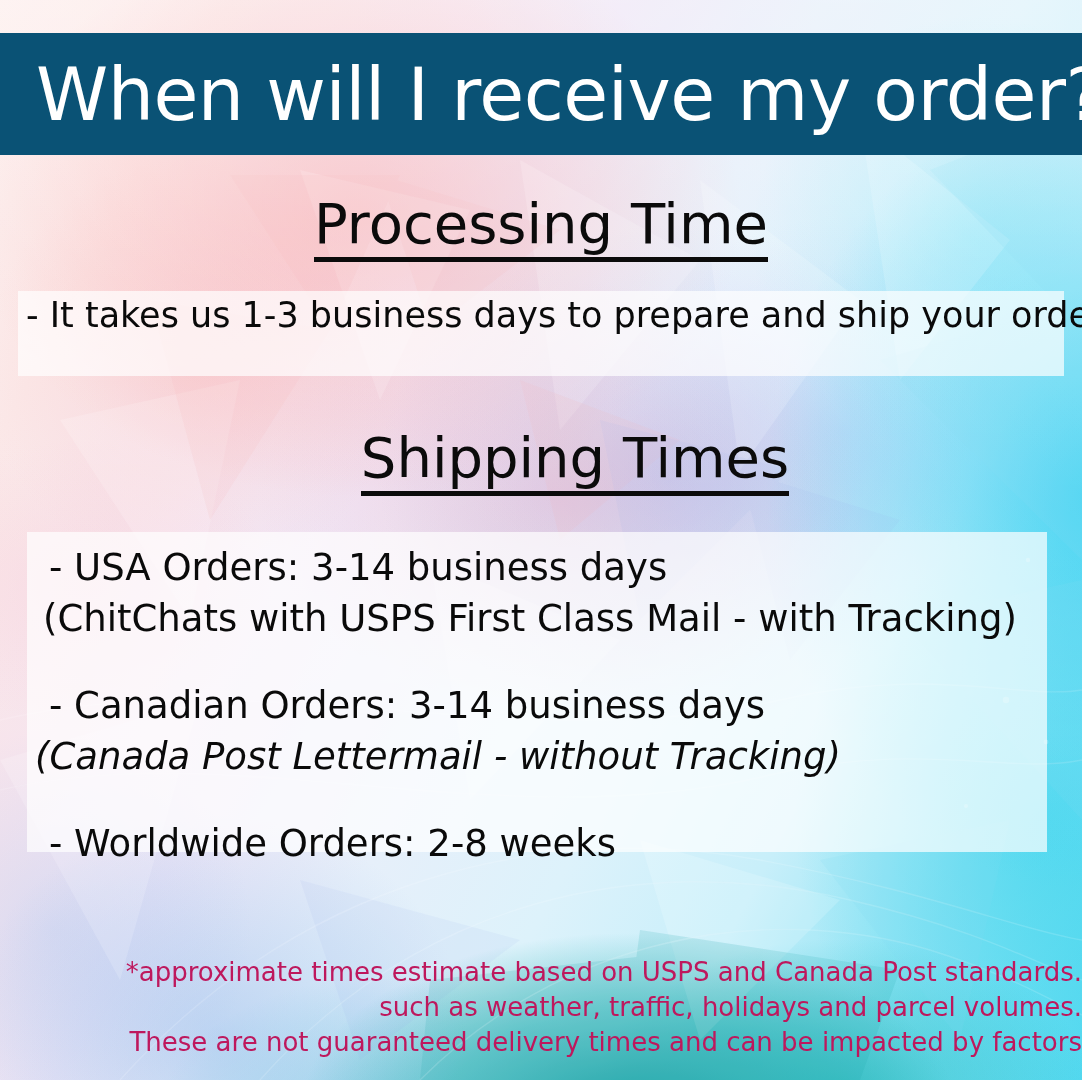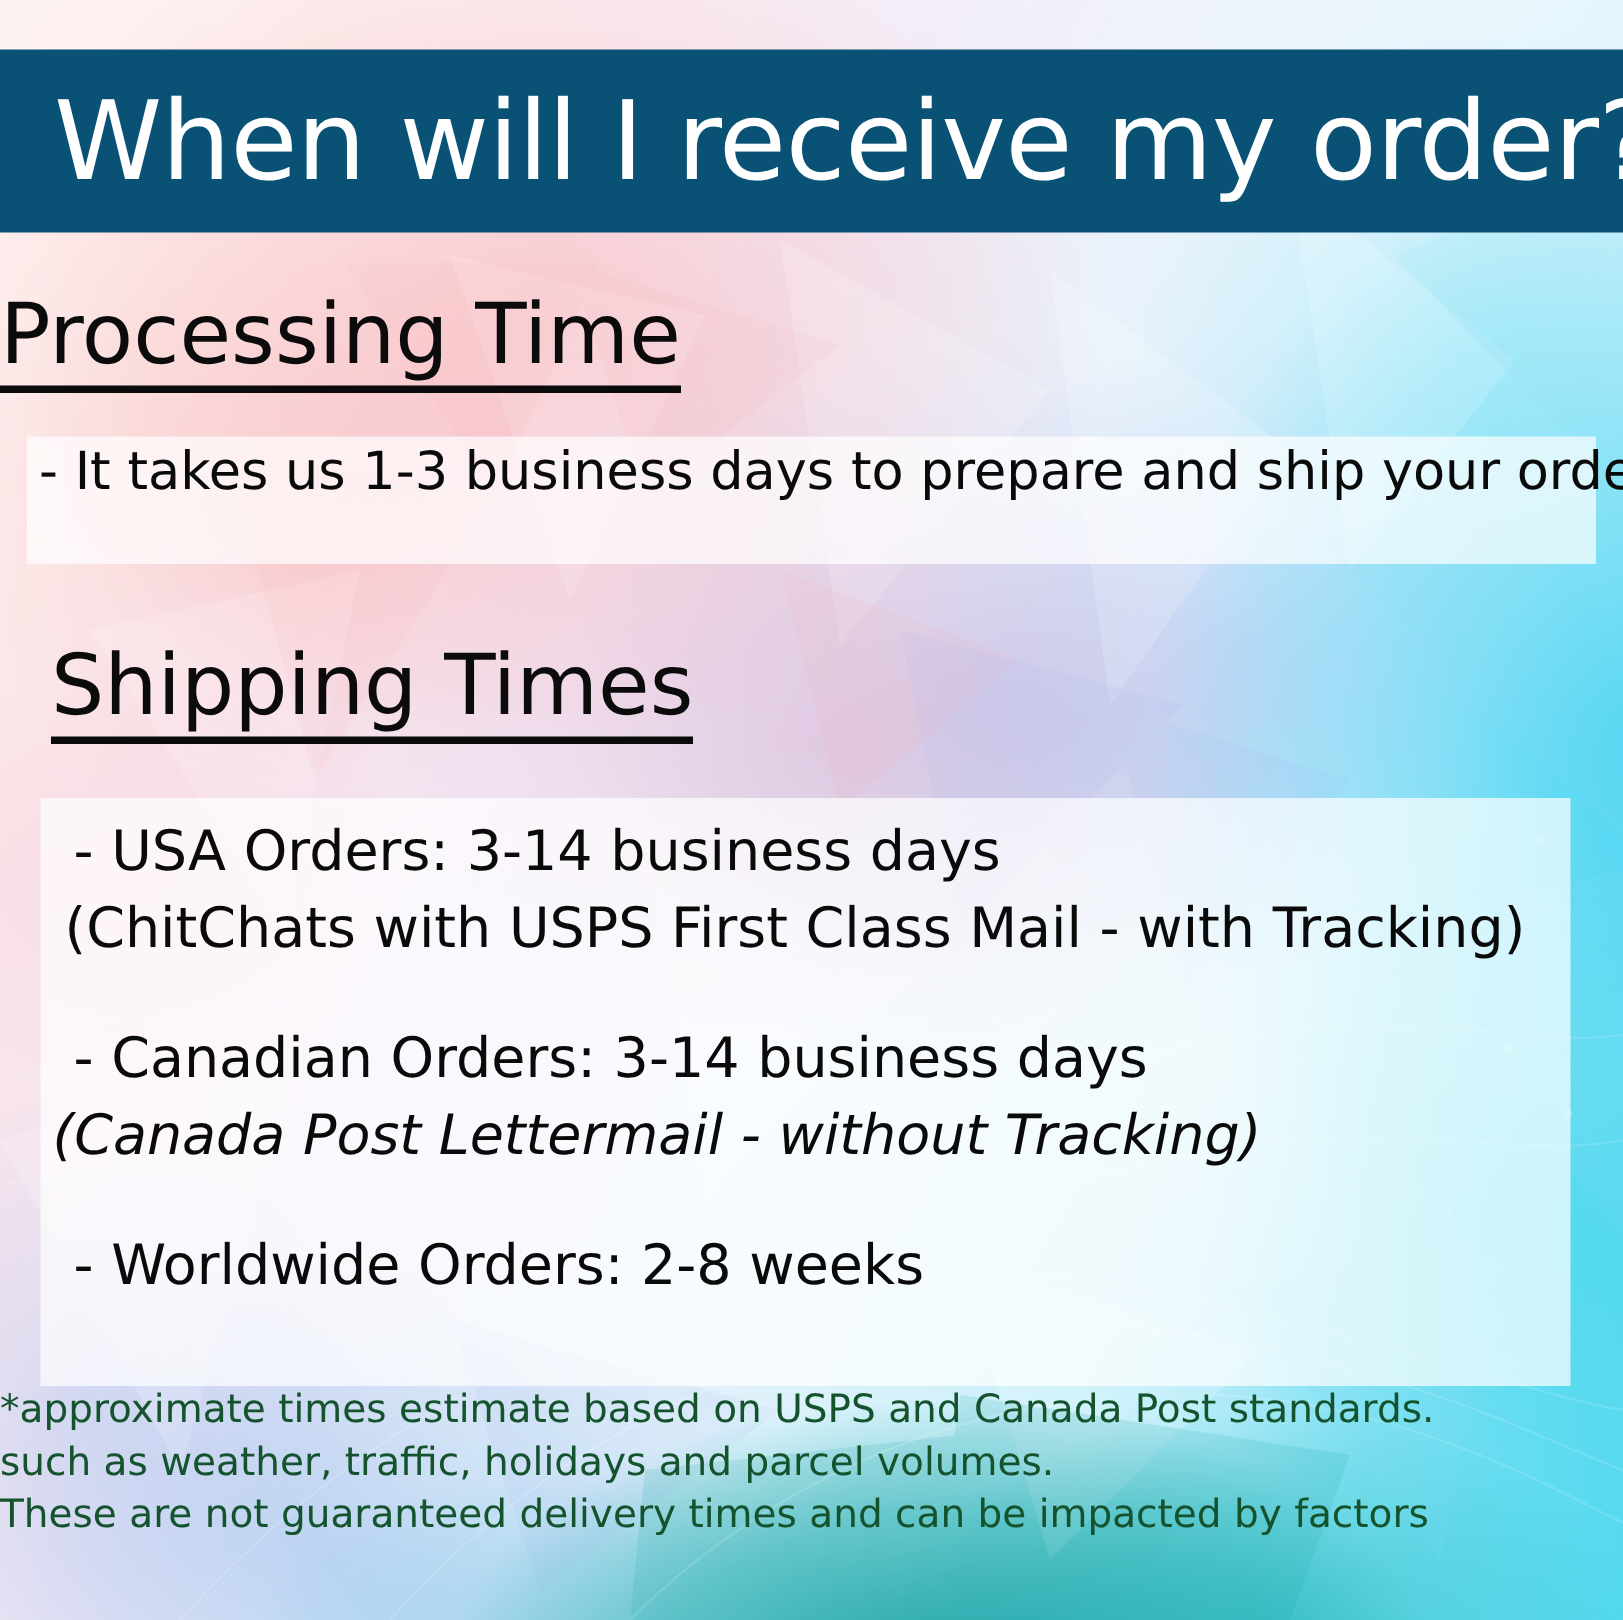--- a/index.html
+++ b/index.html
@@ -100,21 +100,21 @@
     font-weight: 400;
     letter-spacing: -0.5px;
     line-height: 1;
     white-space: nowrap;
   }
 
   
   .section-heading {
     position: absolute;
     width: 100%;
-    text-align: left;
+    text-align: center;
     color: #0b0b0b;
     font-family: "DejaVu Sans", sans-serif;
     font-size: 56px;
     font-weight: 400;
     line-height: 1;
   }
   .section-heading span {
     display: inline-block;
     border-bottom: 5px solid #0b0b0b;
     padding-bottom: 5px;
@@ -132,21 +132,21 @@
     left: 18px;
     top: 291px;
     width: 1046px;
     height: 85px;
     padding: 3px 0 0 8px;
   }
   #band-shipping {
     left: 27px;
     top: 532px;
     width: 1020px;
-    height: 392px;
+    height: 320px;
     padding: 10px 0 0 8px;
   }
 
   .body-line {
     color: #0a0a0a;
     font-family: "DejaVu Sans", sans-serif;
     font-size: 35px;
     font-weight: 400;
     line-height: 42px;
     white-space: nowrap;
@@ -158,24 +158,24 @@
     line-height: 51px;
   }
   #band-shipping .ind1 { padding-left: 14px; }
   #band-shipping .ind2 { padding-left: 8px; }
   #band-shipping .ind3 { padding-left: 0px; font-style: italic; }
 
   
   #footer-note {
     position: absolute;
     left: 0;
-    top: 923px;
+    top: 955px;
     width: 100%;
-    text-align: left;
-    color: #14532d;
+    text-align: right;
+    color: #be185d;
     font-family: "DejaVu Sans", sans-serif;
     font-size: 26px;
     line-height: 35px;
   }
   #footer-note div { white-space: nowrap; }
 </style>
 </head>
 <body>
 
 <div id="poster">

